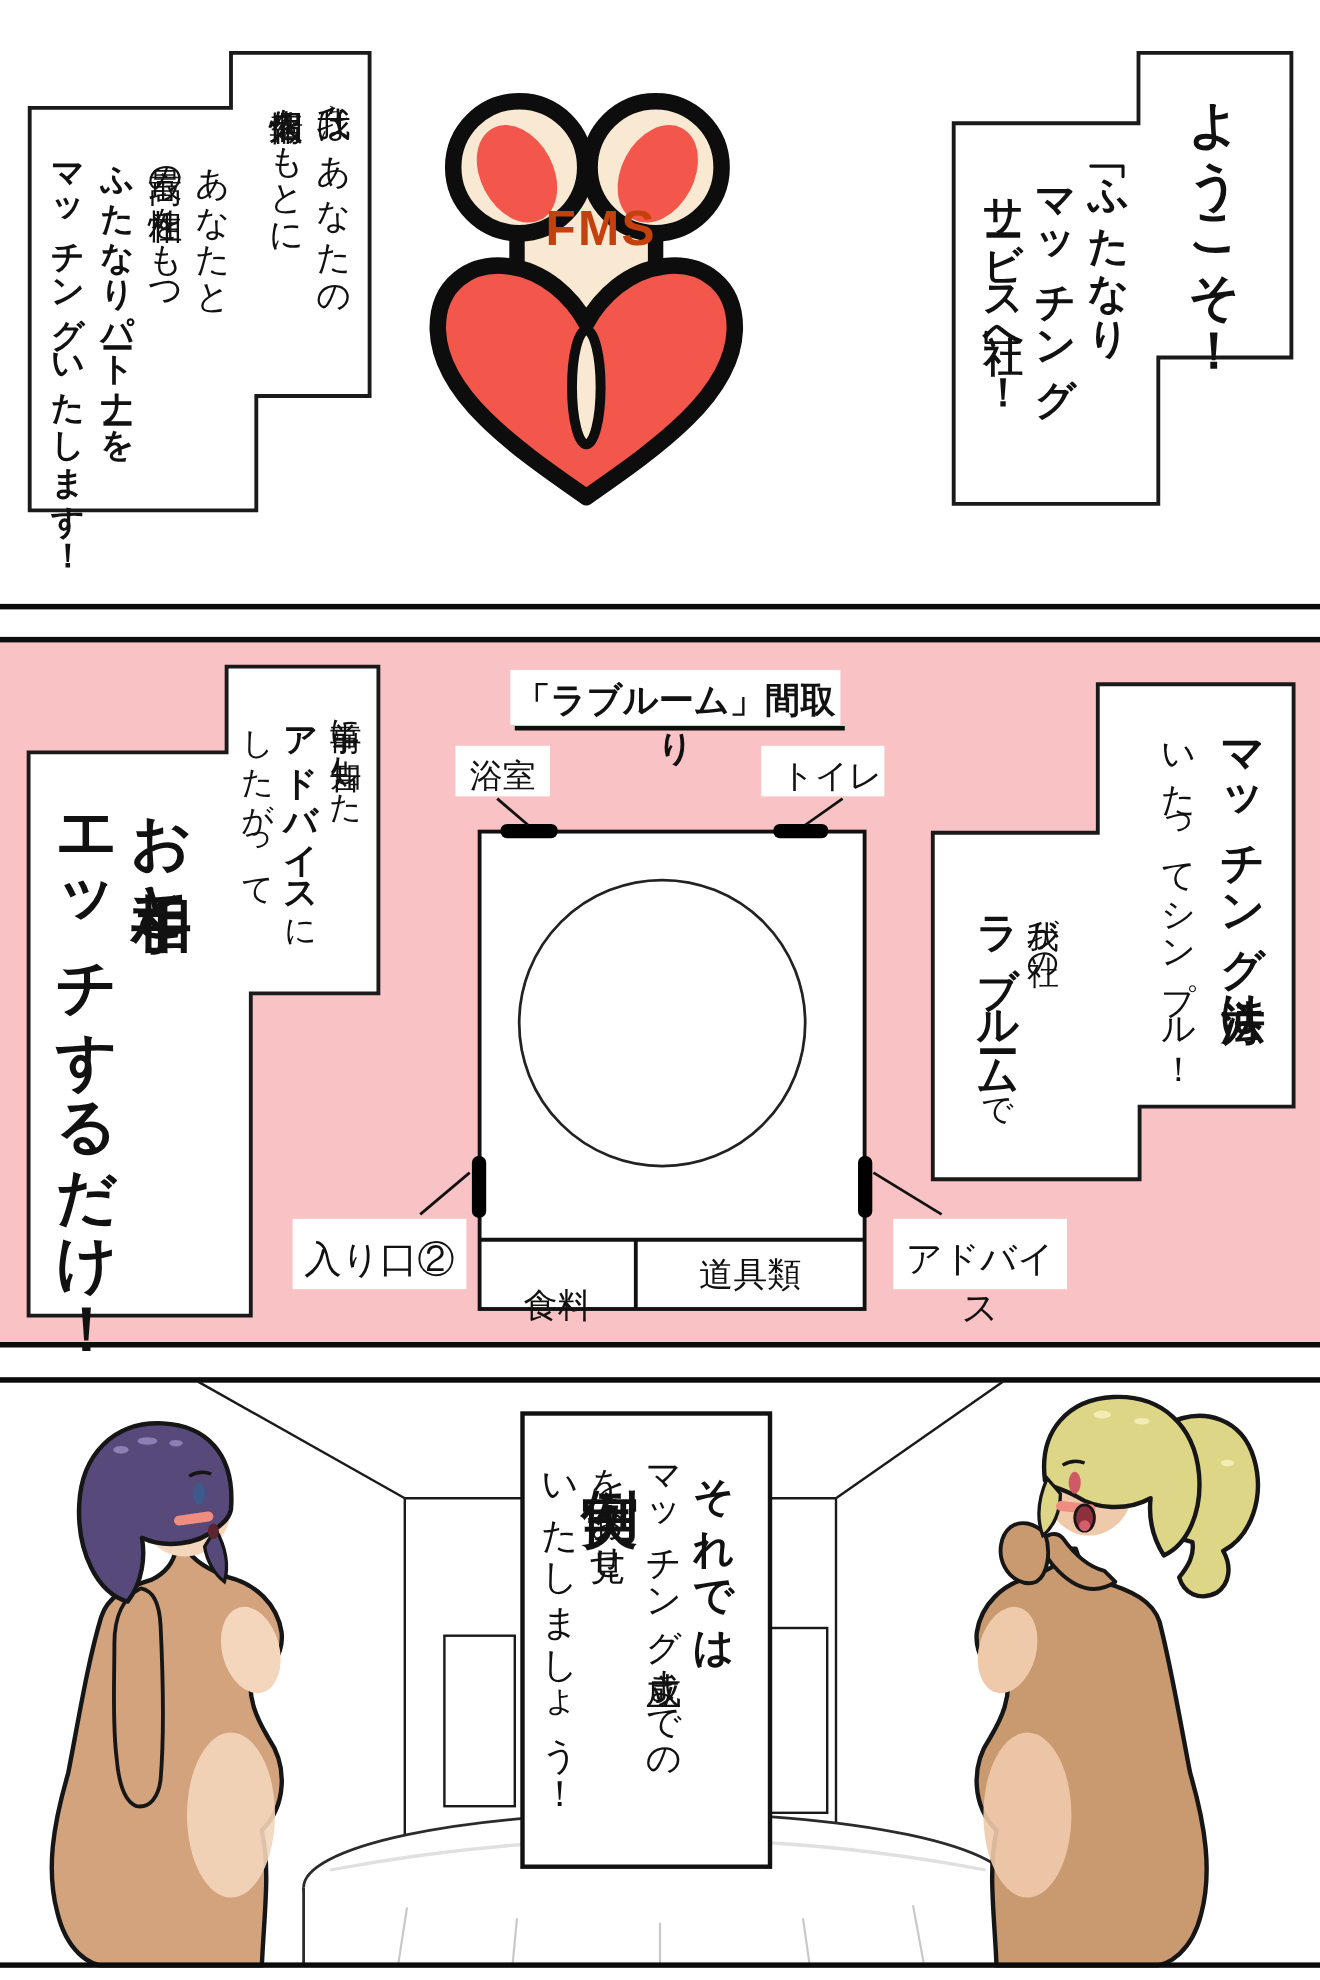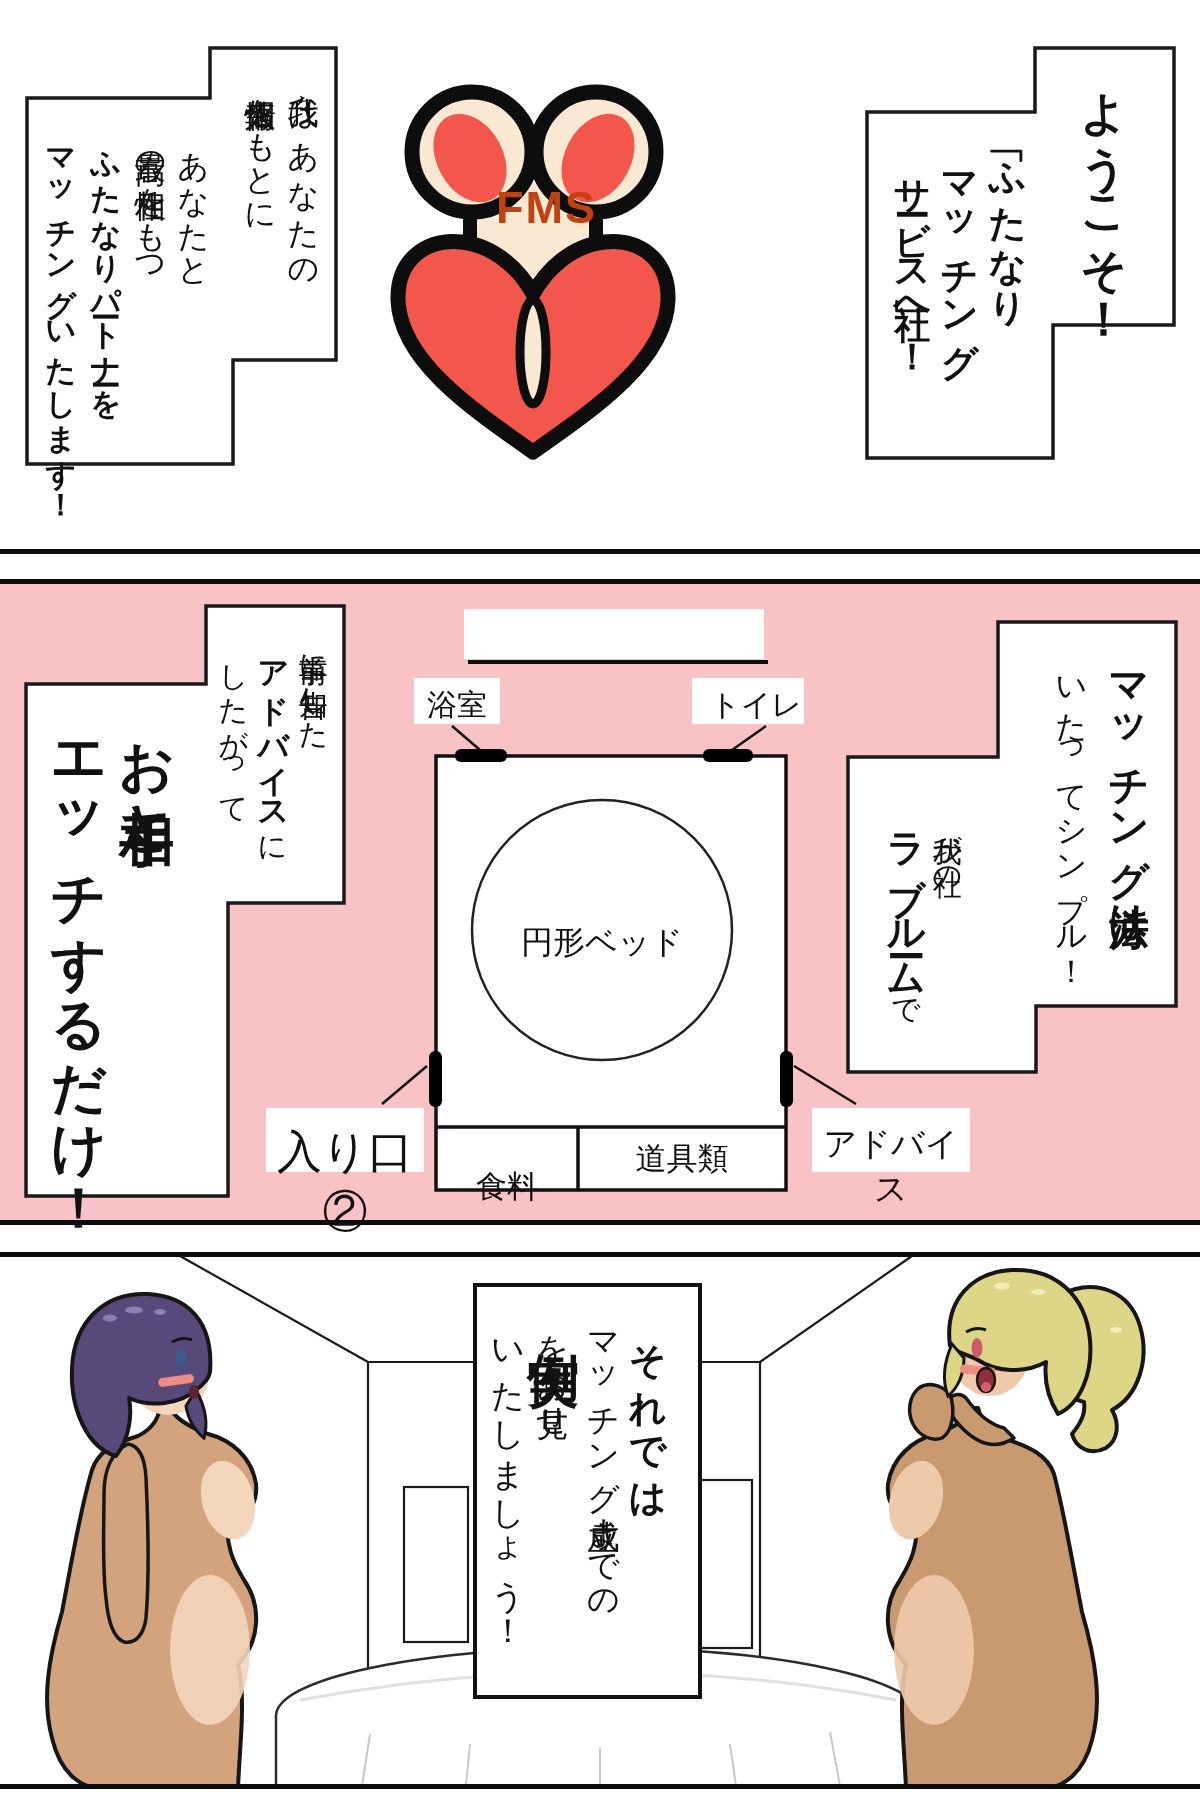--- a/index.html
+++ b/index.html
@@ -144,26 +144,26 @@
 
   <div class="fms" style="left:496px;top:182px;font-size:45px;">FMS</div>
 
   <div class="v g5" style="left:286px;top:72px;font-size:31px;letter-spacing:4px;">我々はあなたの</div>
   <div class="v g5" style="left:243px;top:76px;font-size:31px;">個人情報をもとに</div>
   <div class="v g5" style="left:176px;top:130px;font-size:31px;">あなたと</div>
   <div class="v g5" style="left:133px;top:130px;font-size:31px;">最高の相性をもつ</div>
   <div class="v g8" style="left:90px;top:130px;font-size:30px;">ふたなりパートナーを</div>
   <div class="v g8" style="left:45px;top:130px;font-size:30px;">マッチングいたします！</div>
 
+  <div class="hlabel" style="left:464px;top:615px;width:300px;font-size:32px;font-weight:600;">「ラブルーム」間取り</div>
   <div class="hlabel" style="left:414px;top:685px;width:86px;font-size:30px;">浴室</div>
   <div class="hlabel" style="left:700px;top:685px;width:112px;font-size:30px;">トイレ</div>
-  <div class="hlabel" style="left:472px;top:921px;width:260px;font-size:32px;">円形ベッド</div>
   <div class="hlabel" style="left:436px;top:1138px;width:142px;font-size:31px;margin-top:28px;">食料</div>
   <div class="hlabel" style="left:578px;top:1138px;width:208px;font-size:31px;">道具類</div>
-  <div class="hlabel" style="left:266px;top:1122px;width:158px;font-size:45px;">入り口②</div>
+  <div class="hlabel" style="left:266px;top:1122px;width:158px;font-size:34px;">入り口②</div>
   <div class="hlabel" style="left:812px;top:1122px;width:158px;font-size:33px;">アドバイス</div>
 
   <div class="v g8" style="left:1108px;top:648px;font-size:40px;">マッチング方法は</div>
   <div class="v g5" style="left:1054px;top:656px;font-size:31px;">いたってシンプル！</div>
   <div class="v g5" style="left:932px;top:814px;font-size:29px;">我が社の</div>
   <div class="v" style="left:886px;top:806px;font-size:38px;">
     <span class="g8">ラブルーム</span><span class="g5" style="font-size:29px;">で</span>
   </div>
 
   <div class="v g5" style="left:298px;top:634px;font-size:29px;">事前に告知した</div>

